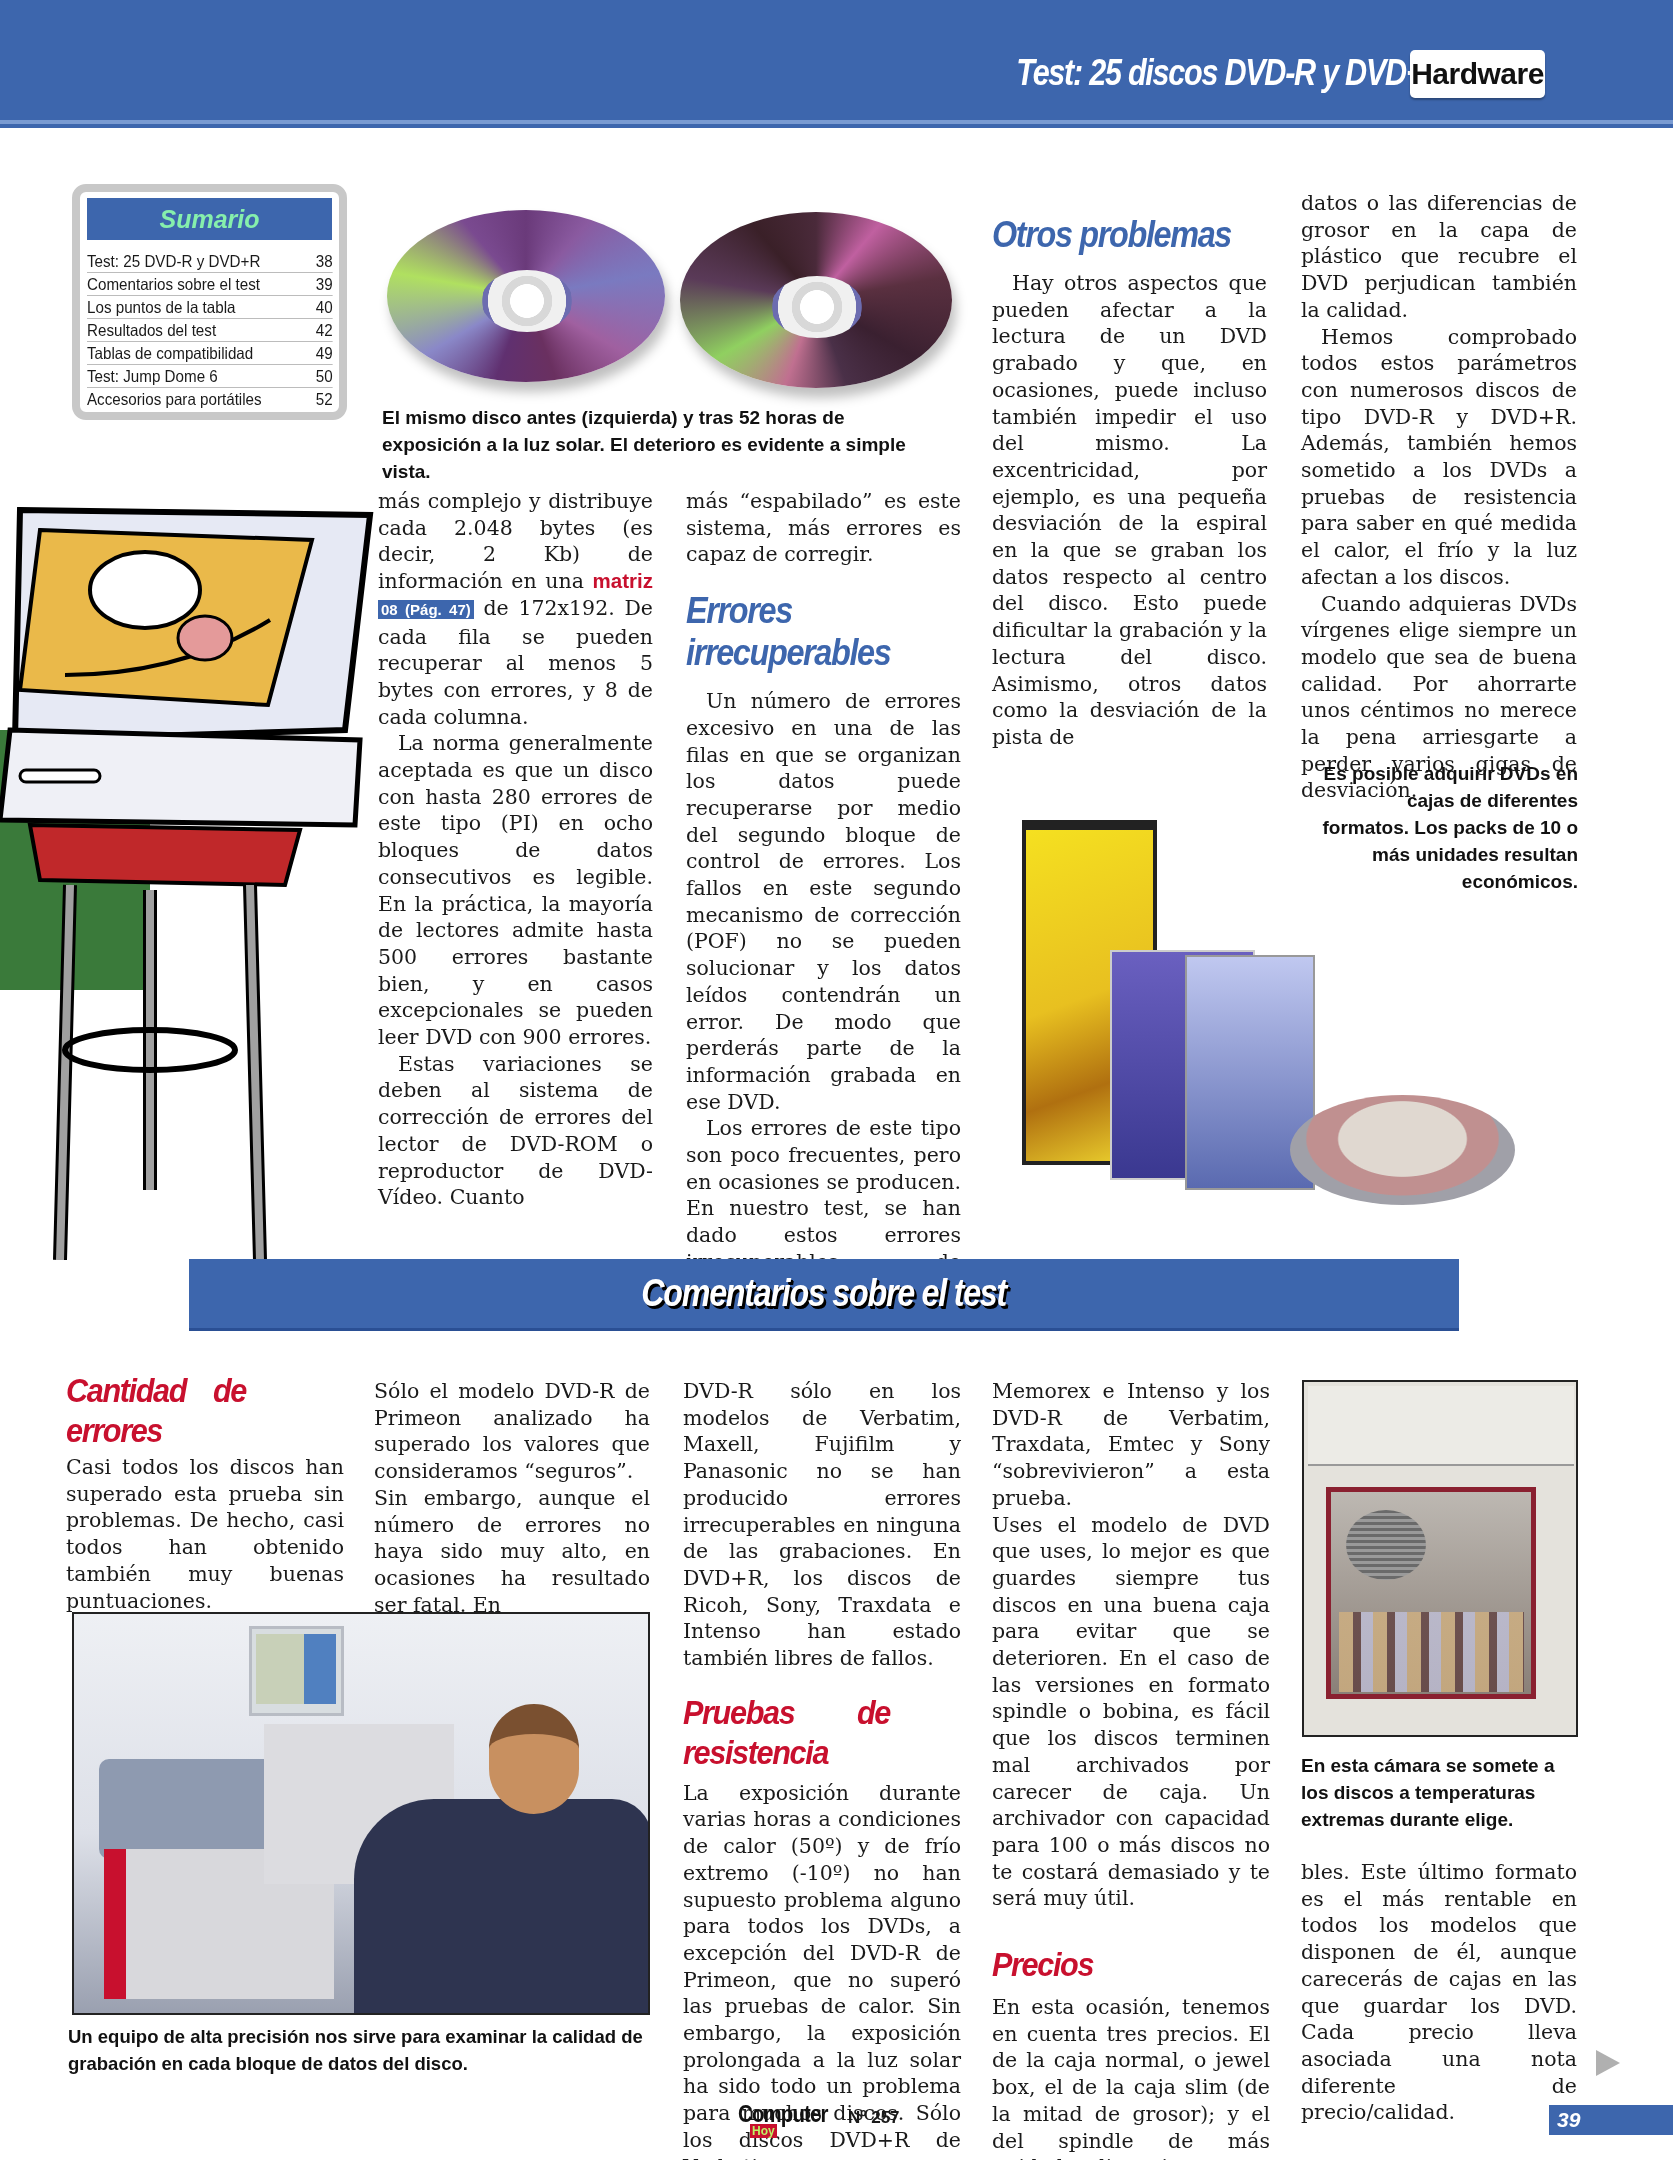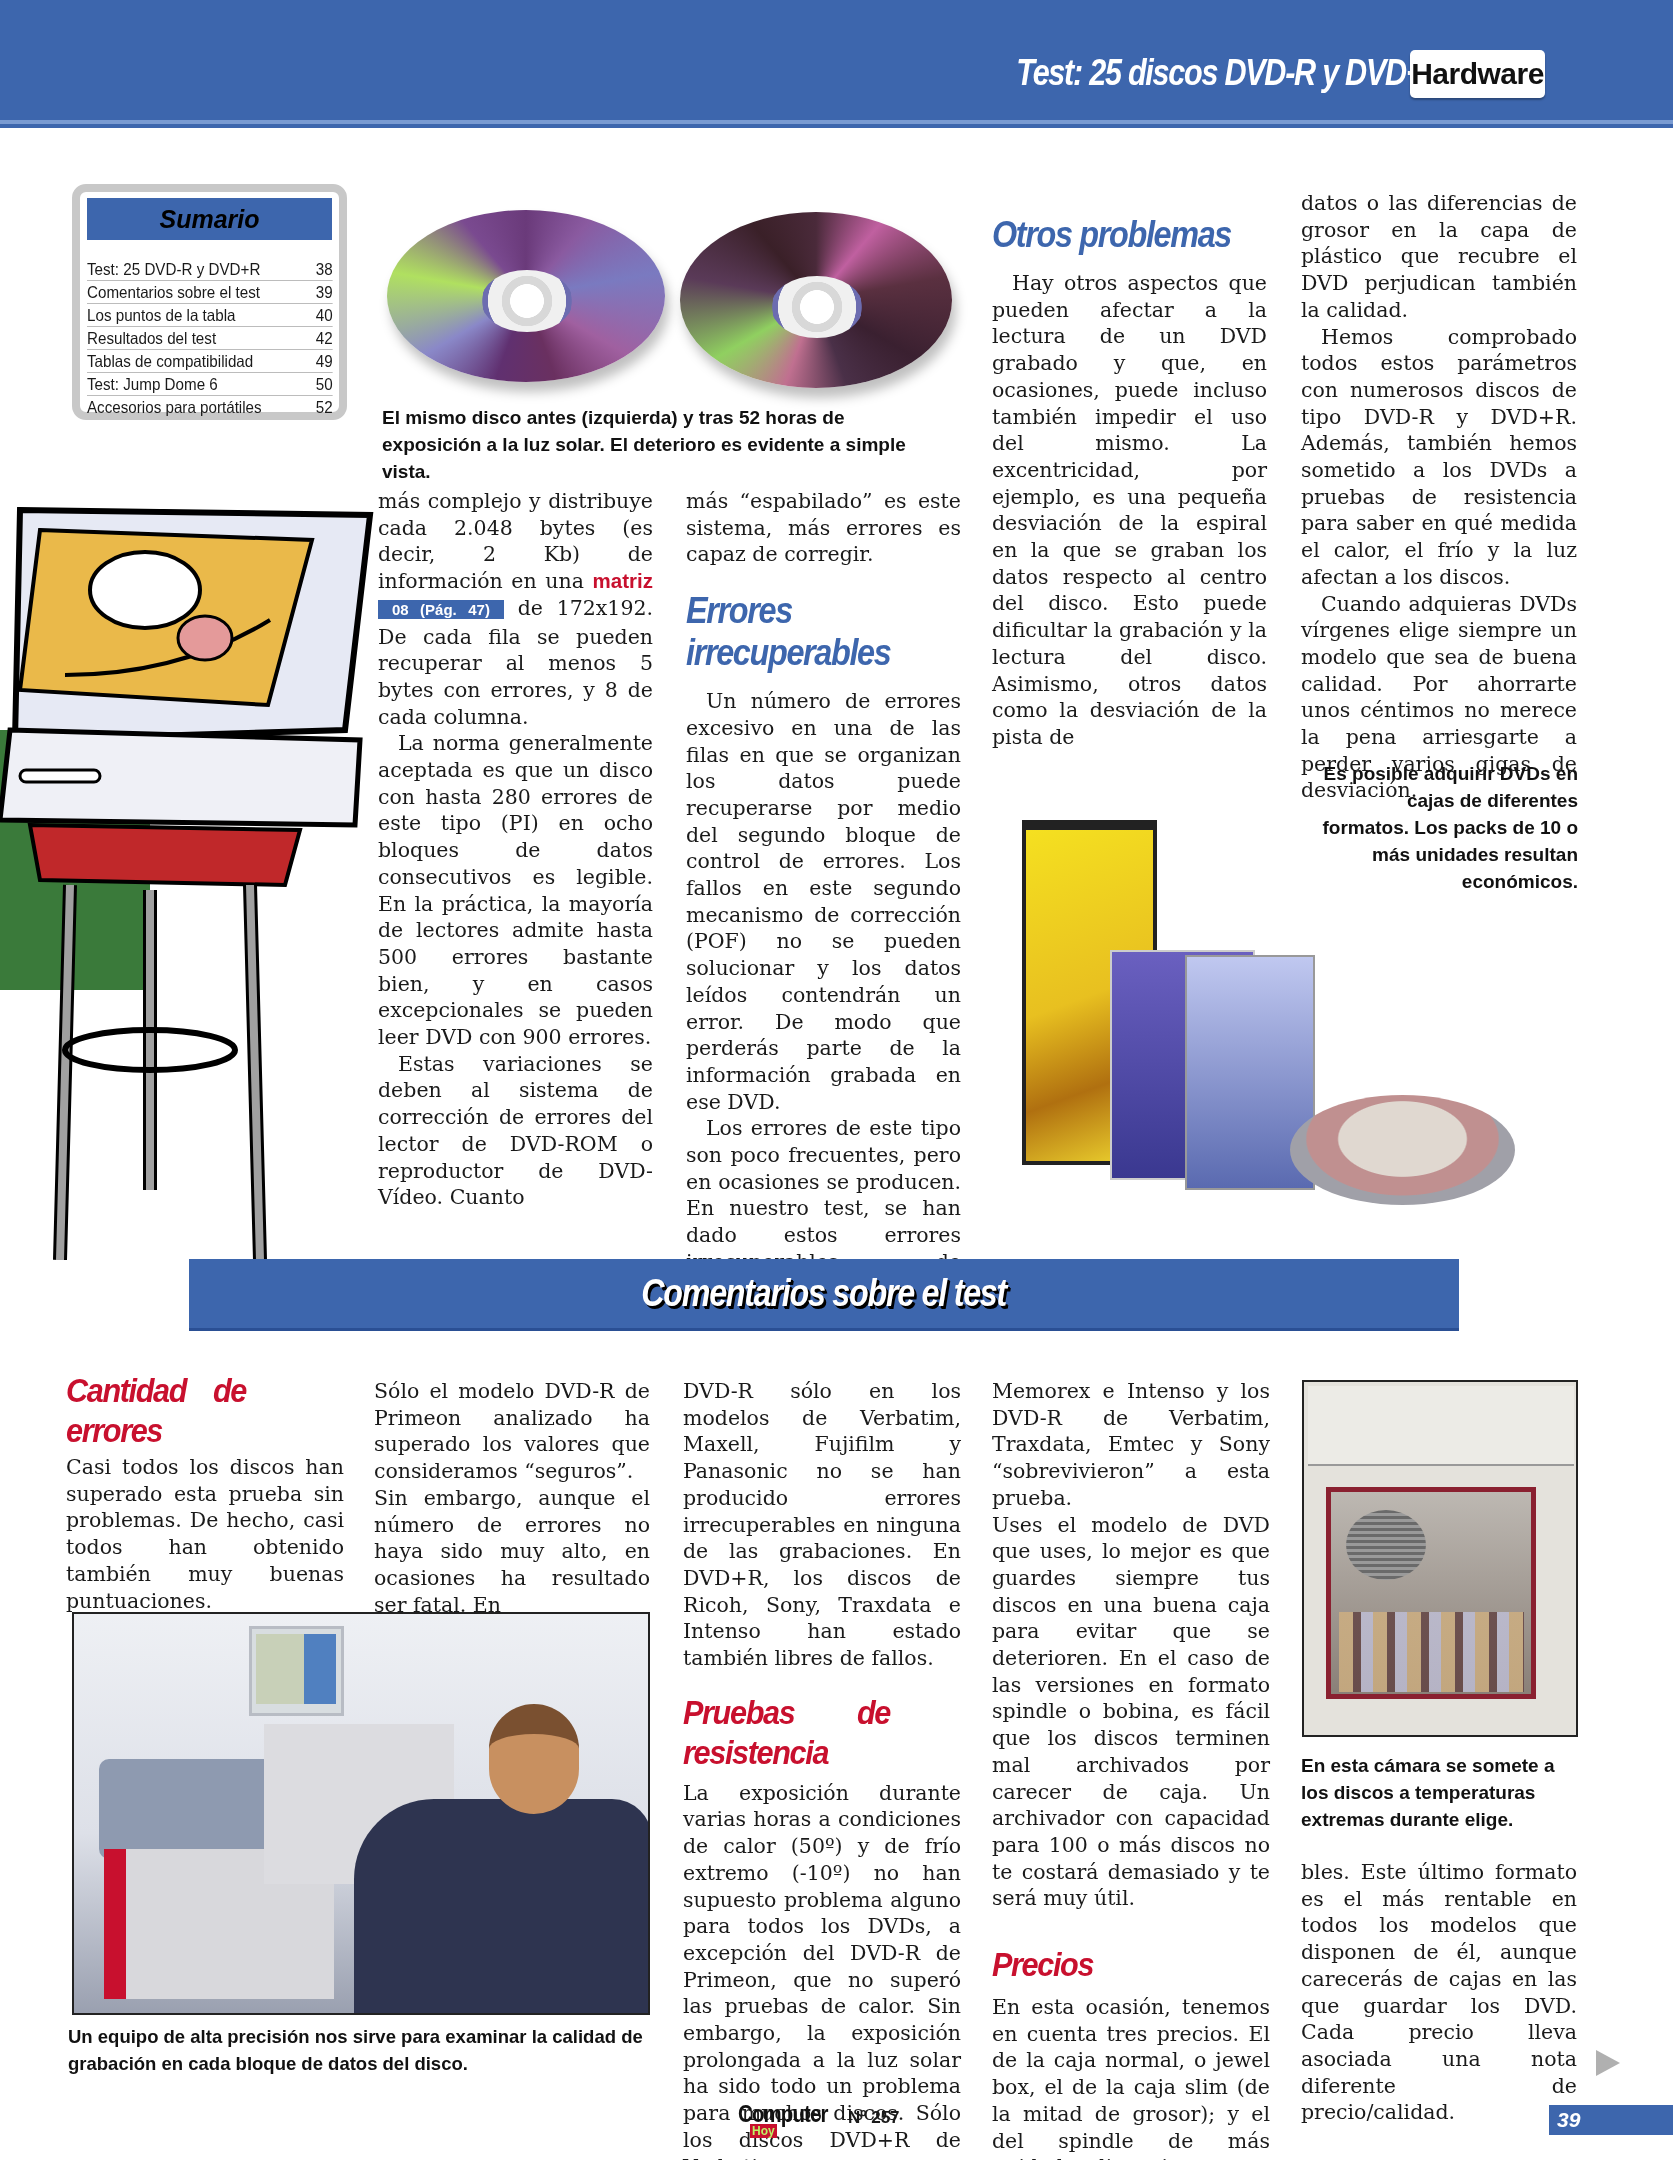--- a/index.html
+++ b/index.html
@@ -8,37 +8,37 @@
 
   
   .header { position: absolute; left: 0; top: 0; width: 1673px; height: 120px; background: #3d66ad; }
   .header-line1 { position: absolute; left: 0; top: 120px; width: 1673px; height: 4px; background: #7a9bd2; }
   .header-line2 { position: absolute; left: 0; top: 124px; width: 1673px; height: 4px; background: #3d66ad; }
   .header-title { position: absolute; right: 230px; top: 52px; font-family: "Liberation Sans", sans-serif; font-weight: bold; font-style: italic; font-size: 36px; color: #ffffff; letter-spacing: -1.5px; transform: scaleX(0.85); transform-origin: right center; }
   .header-badge { position: absolute; left: 1410px; top: 50px; width: 135px; height: 48px; background: #ffffff; border-radius: 5px; box-shadow: 0 2px 2px rgba(0,0,0,0.3); font-family: "Liberation Sans", sans-serif; font-weight: bold; font-size: 30px; color: #111; display: flex; align-items: center; justify-content: center; letter-spacing: -0.5px; }
 
   
   .sumario { position: absolute; left: 72px; top: 184px; width: 275px; height: 236px; background: #ffffff; border: 8px solid #c8c8c8; border-radius: 14px; padding: 6px 7px; }
-  .sumario-head { height: 42px; background: #3d66ad; color: #000000; font-family: "Liberation Sans", sans-serif; font-weight: bold; font-style: italic; font-size: 25px; display: flex; align-items: center; justify-content: center; margin-bottom: 18px; }
+  .sumario-head { height: 42px; background: #3d66ad; color: #86efac; font-family: "Liberation Sans", sans-serif; font-weight: bold; font-style: italic; font-size: 25px; display: flex; align-items: center; justify-content: center; margin-bottom: 10px; }
   .sumario-row { display: flex; justify-content: space-between; font-family: "Liberation Sans", sans-serif; font-size: 16.5px; height: 23px; line-height: 22px; border-bottom: 1px solid #bcbcbc; transform: scaleX(0.92); transform-origin: left center; width: 109%; }
   .sumario-row:last-child { border-bottom: none; }
 
   
   .disc { position: absolute; border-radius: 50%; }
   .disc-hole { position: absolute; border-radius: 50%; background: radial-gradient(circle, #ffffff 0 30%, #d8d8d8 31% 45%, #f0f0f0 46% 70%, #6c6cb0 71% 80%, transparent 81%); }
 
   .caption { position: absolute; font-family: "Liberation Sans", sans-serif; font-weight: bold; font-size: 19px; line-height: 27px; color: #111; }
 
   .col { position: absolute; font-size: 20.5px; line-height: 26.7px; text-align: justify; }
   .col p { margin: 0; }
   .col .indent { text-indent: 20px; }
   .h-blue { font-family: "Liberation Sans", sans-serif; font-weight: bold; font-style: italic; color: #3d66ad; font-size: 36px; line-height: 42px; letter-spacing: -1.5px; transform: scaleX(0.9); transform-origin: left center; }
   .h-red { font-family: "Liberation Sans", sans-serif; font-weight: bold; font-style: italic; color: #c8102e; font-size: 34px; line-height: 40px; letter-spacing: -1.5px; transform: scaleX(0.9); transform-origin: left center; }
   .red-link { color: #c8102e; font-family: "Liberation Sans", sans-serif; font-weight: bold; }
-  .ref-tag { background: #3d66ad; color: #fff; font-family: "Liberation Sans", sans-serif; font-weight: bold; font-size: 15px; padding: 1px 14px; }
+  .ref-tag { background: #3d66ad; color: #fff; font-family: "Liberation Sans", sans-serif; font-weight: bold; font-size: 15px; padding: 1px 3px; }
 
   
   .banner { position: absolute; left: 189px; top: 1259px; width: 1270px; height: 72px; background: #3d66ad; border-bottom: 3px solid #2a4f94; display: flex; align-items: center; justify-content: center; }
   .banner span { font-family: "Liberation Sans", sans-serif; font-weight: bold; font-style: italic; color: #fff; font-size: 38px; letter-spacing: -1.5px; text-shadow: 2px 2px 0 #000, 3px 3px 0 #000; transform: scaleX(0.85); }
 
   .photo { position: absolute; border: 2px solid #222; overflow: hidden; }
 
   .footer-logo { position: absolute; left: 738px; top: 2100px; font-family: "Liberation Sans", sans-serif; font-weight: bold; }
   .logo-word { font-size: 24px; color: #111; letter-spacing: -1px; transform: scaleX(0.85); display: inline-block; transform-origin: left; }
   .logo-hoy { position: absolute; left: 12px; top: 24px; background: #c8102e; color: #bef264; font-size: 12px; padding: 0 2px; }

